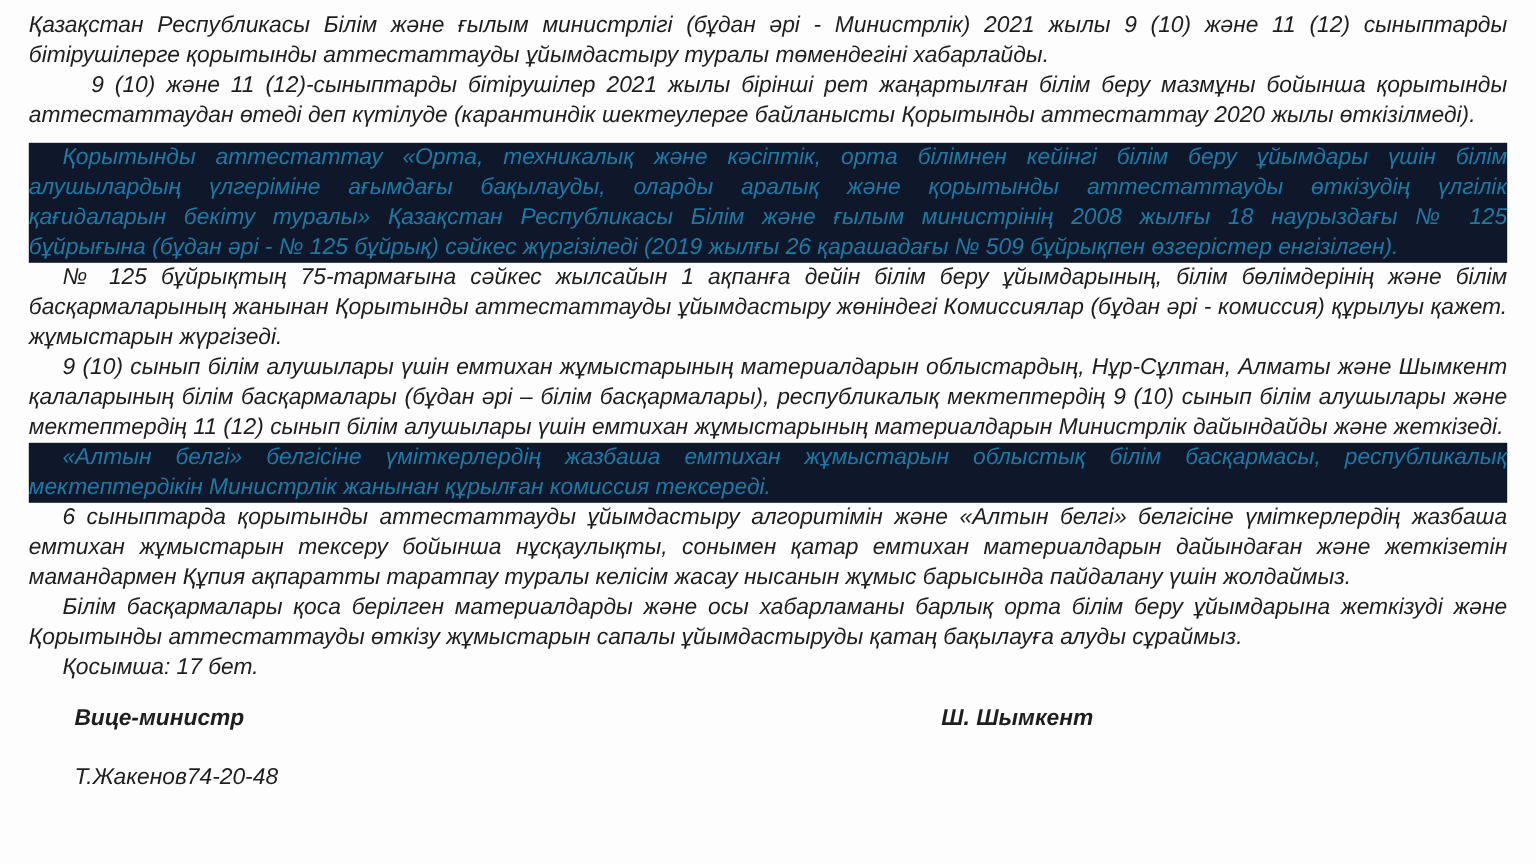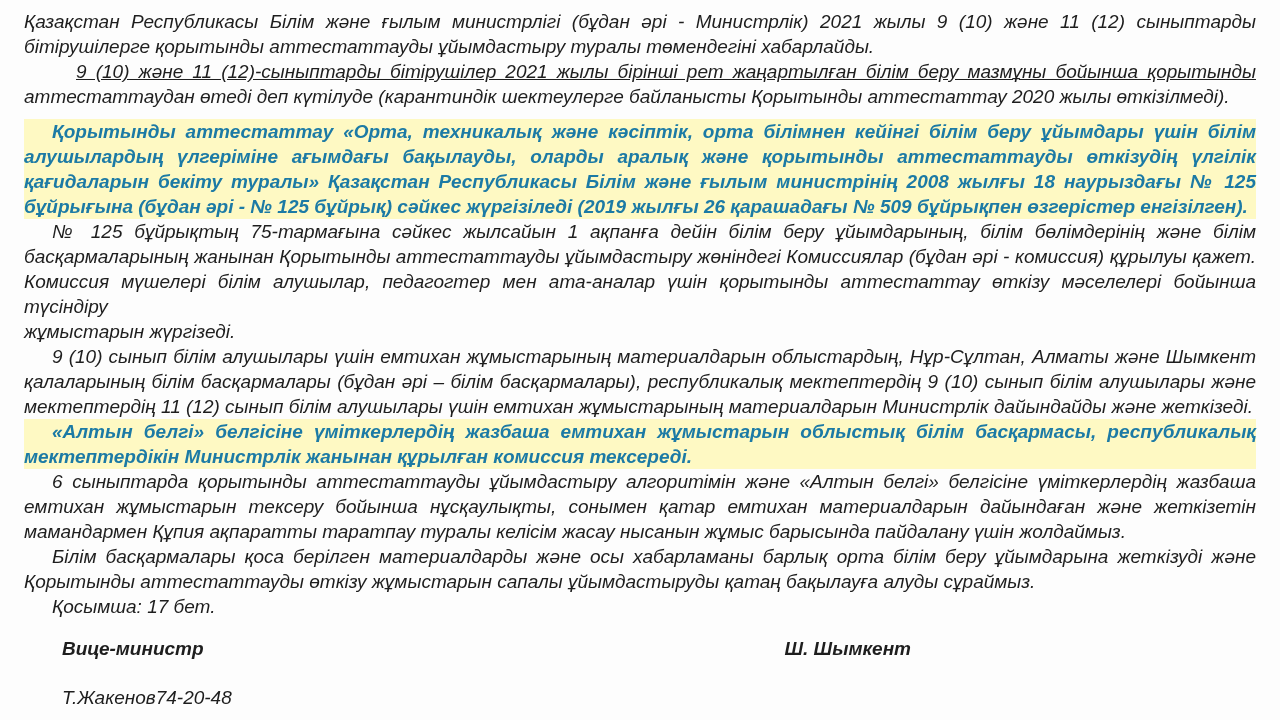--- a/index.html
+++ b/index.html
@@ -26,26 +26,26 @@
   .para { margin: 0; }
   .para .line {
     text-align: justify;
     text-align-last: justify;
   }
   .para .line.last {
     text-align: justify;
     text-align-last: left;
   }
   .para.indent-standard .line.first { text-indent: 28px; }
-  .para.indent-large .line.first { text-indent: 52px; text-decoration: underline; }
+  .para.indent-large .line.first { text-indent: 52px; }
   .para.indent-none .line.first { text-indent: 0; }
   .para.emphasis {
     color: #1c7aa5;
-    font-weight: bold;
-    background: #fef9c3;
+    font-weight: normal;
+    background: #0f172a;
   }
   .para.space-before { margin-top: 10px; }
   .signature-row {
     display: flex;
     justify-content: space-between;
     align-items: center;
     margin-top: 17px;
     padding-left: 38px;
     padding-right: 345px;
     font-weight: bold;
@@ -70,21 +70,20 @@
       </div>
       <div class="para indent-standard emphasis space-before">
         <div class="line first">Қорытынды аттестаттау «Орта, техникалық және кәсіптік, орта білімнен кейінгі білім беру ұйымдары үшін білім</div>
         <div class="line">алушылардың үлгеріміне ағымдағы бақылауды, оларды аралық және қорытынды аттестаттауды өткізудің үлгілік</div>
         <div class="line">қағидаларын бекіту туралы» Қазақстан Республикасы Білім және ғылым министрінің 2008 жылғы 18 наурыздағы № 125</div>
         <div class="line last">бұйрығына (бұдан әрі - № 125 бұйрық) сәйкес жүргізіледі (2019 жылғы 26 қарашадағы № 509 бұйрықпен өзгерістер енгізілген).</div>
       </div>
       <div class="para indent-standard">
         <div class="line first">№ 125 бұйрықтың 75-тармағына сәйкес жылсайын 1 ақпанға дейін білім беру ұйымдарының, білім бөлімдерінің және білім</div>
         <div class="line">басқармаларының жанынан Қорытынды аттестаттауды ұйымдастыру жөніндегі Комиссиялар  (бұдан әрі - комиссия) құрылуы қажет.</div>
-        <div class="line">Комиссия мүшелері білім алушылар, педагогтер мен ата-аналар үшін қорытынды аттестаттау өткізу мәселелері бойынша түсіндіру</div>
         <div class="line last">жұмыстарын жүргізеді.</div>
       </div>
       <div class="para indent-standard">
         <div class="line first">9 (10) сынып білім алушылары үшін емтихан жұмыстарының материалдарын облыстардың, Нұр-Сұлтан, Алматы және Шымкент</div>
         <div class="line">қалаларының білім басқармалары (бұдан әрі – білім басқармалары), республикалық мектептердің 9 (10) сынып білім алушылары және</div>
         <div class="line last">мектептердің 11 (12) сынып білім алушылары үшін емтихан жұмыстарының материалдарын Министрлік дайындайды және жеткізеді.</div>
       </div>
       <div class="para indent-standard emphasis">
         <div class="line first">«Алтын белгі» белгісіне үміткерлердің жазбаша емтихан жұмыстарын облыстық білім басқармасы, республикалық</div>
         <div class="line last">мектептердікін Министрлік жанынан құрылған комиссия тексереді.</div>

